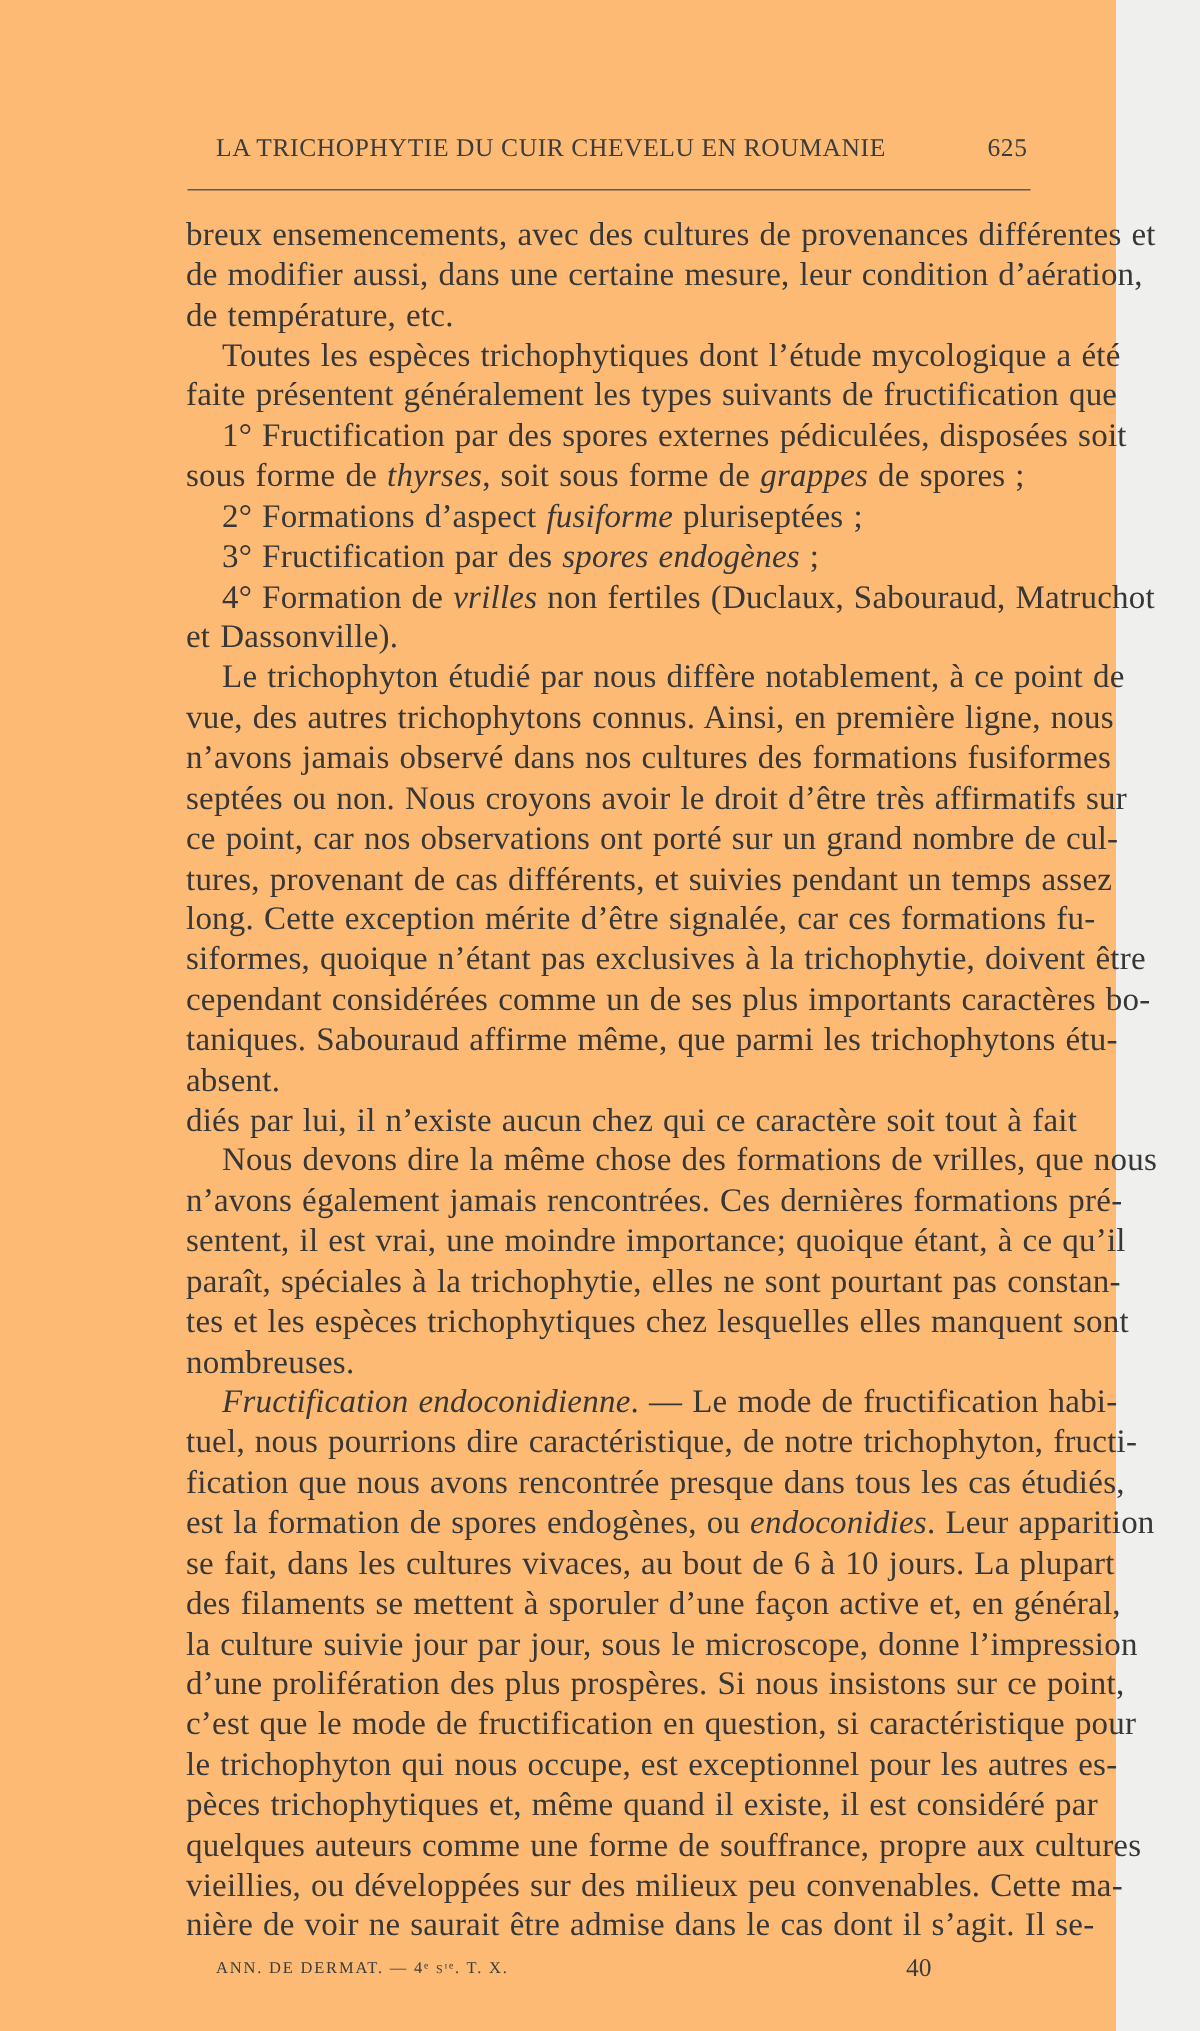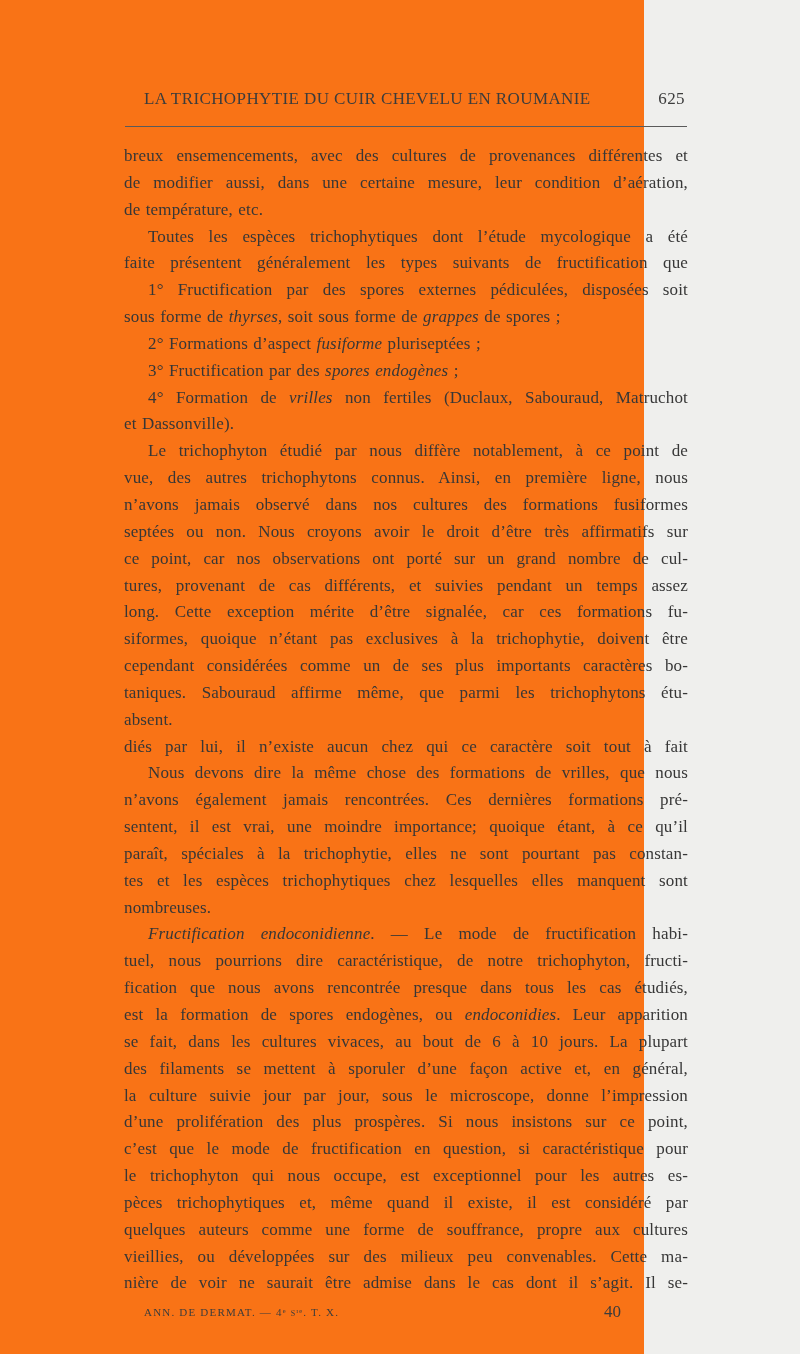--- a/index.html
+++ b/index.html
@@ -11,22 +11,22 @@
     width: 800px;
     height: 1354px;
     position: relative;
     overflow: hidden;
     font-family: "DejaVu Serif", "Liberation Serif", serif;
     color: #3a3a3a;
   }
   .page {
     position: absolute;
     left: 0; top: 0;
-    width: 644px; height: 1354px;
-    background: #f97316;
+    width: 744px; height: 1354px;
+    background: #fdba74;
   }
   .running-head {
     position: absolute;
     left: 140px;
     top: 89px;
     width: 540px;
     height: 22px;
     font-family: "Liberation Serif", serif;
     font-size: 17px;
     letter-spacing: 0.4px;
@@ -50,21 +50,21 @@
     width: 562px;
     height: 0;
     border-top: 1.2px solid #5a5a5a;
   }
   .body-text {
     position: absolute;
     left: 124px;
     top: 143px;
     width: 564px;
     font-family: "Liberation Serif", serif;
-    font-size: 17px;
+    font-size: 22px;
     line-height: 26.85px;
     color: #373737;
     letter-spacing: 0.15px;
     word-spacing: 1px;
   }
   .line {
     display: block;
     white-space: nowrap;
     text-align: justify;
     text-align-last: justify;

